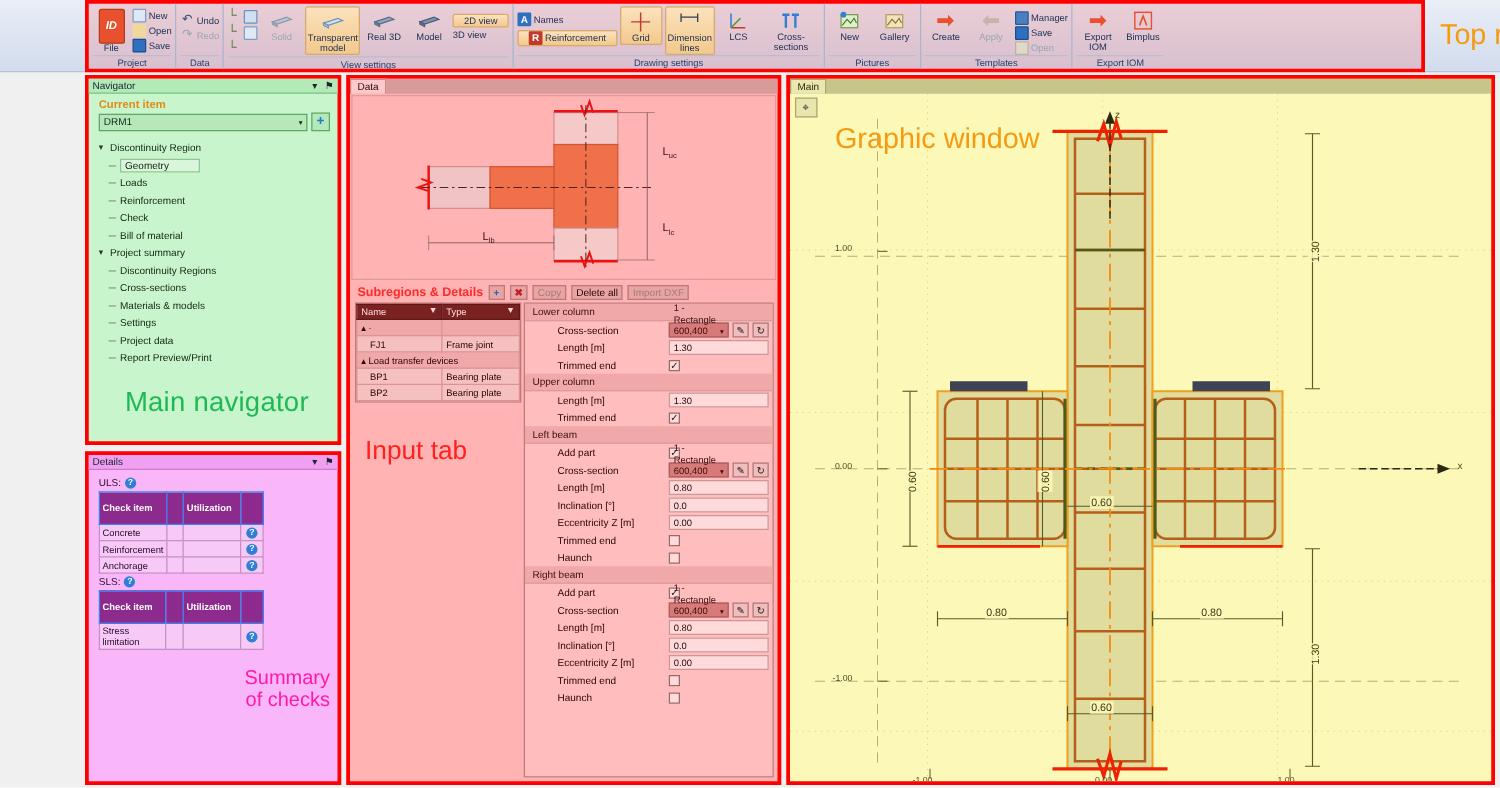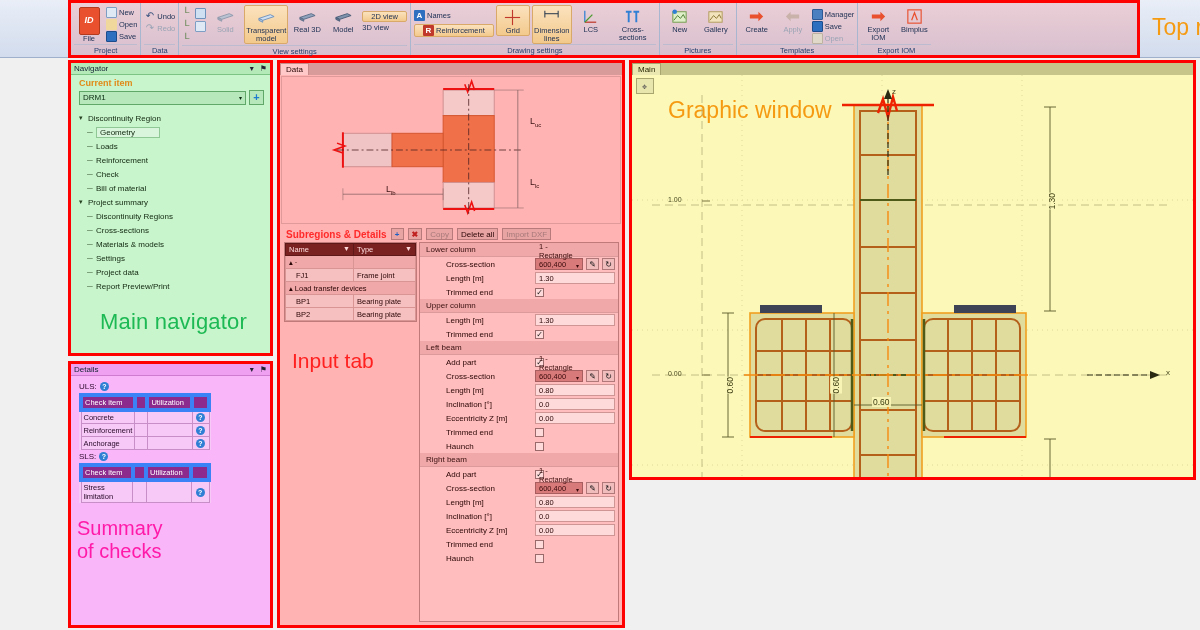--- a/index.html
+++ b/index.html
@@ -104,28 +104,28 @@
   }
   .det-body{ padding:4px 6px; flex:1;}
   .det-lbl{ font-size:8px; color:#2a0a2a; display:flex; align-items:center; gap:3px; margin:2px 0 2px 2px;}
   .qm{
     width:9px; height:9px; border-radius:50%; background:#2f7fd4; color:#fff;
     font-size:7px; display:inline-flex; align-items:center; justify-content:center;
     font-weight:bold; flex:none;
   }
   table.chk{ border-collapse:collapse; width:132px; margin-left:2px; background:#f6c9f6;}
   table.chk th{
-    background:#8d2a8d; color:#fff; font-size:7.5px; font-weight:normal;
-    border:4px solid #3b82f6; padding:1px 2px; text-align:left; height:14px;
+    background:#8d2a8d; color:#fff; font-size:7.5px; font-weight:bold;
+    border:1px solid #3b82f6; padding:1px 2px; text-align:left; height:26px;
   }
   table.chk td{
     border:1px solid #c88ec8; font-size:7.5px; padding:1px 2px; height:13px; color:#2a0a2a;
   }
   .det-anno{
-    text-align:left; font-size:20px; color:#ff1aa8; line-height:1.15; padding-top:14px;
+    text-align:right; font-size:16px; color:#ff1aa8; line-height:1.15; padding-top:14px;
   }
 
   
   #inputtab{
     position:absolute; left:277px; top:2px; width:348px; height:568px;
     border:3px solid #ff0000; background:#ffb3b3;
     display:flex; flex-direction:column;
   }
   .tabstrip{ height:12px; background:#d99a9a; display:flex; align-items:flex-end; flex:none;}
   .tabstrip .tab{
@@ -181,21 +181,21 @@
   .cbx{ width:9px; height:9px; border:1px solid #9a6a6a; background:#ffdada; flex:none;
         display:flex; align-items:center; justify-content:center; font-size:8px; color:#1a1a1a;}
   .pbtn{ width:13px; height:12px; border:1px solid #b07878; background:#f0bcbc;
          display:flex; align-items:center; justify-content:center; font-size:8px; flex:none;}
   .inp-anno{
     position:absolute; left:12px; top:286px; font-size:21px; color:#ff2020;
   }
 
   
   #graphic{
-    position:absolute; left:629px; top:2px; width:567px; height:420px;
+    position:absolute; left:629px; top:2px; width:567px; height:568px;
     border:3px solid #ff0000; background:#fbf8b8;
     display:flex; flex-direction:column; overflow:hidden;
   }
   .g-tabstrip{ height:12px; background:#c8c58a; display:flex; align-items:flex-end; flex:none;}
   .g-tabstrip .tab{
     font-size:8px; padding:0 5px; height:12px; display:flex; align-items:center;
     background:#eae7b0; border:1px solid #a9a670; border-bottom:none; color:#2a2a05;
   }
   .g-body{ flex:1; position:relative;}
   .g-anno{ position:absolute; left:36px; top:22px; font-size:23px; color:#f59a11;}

